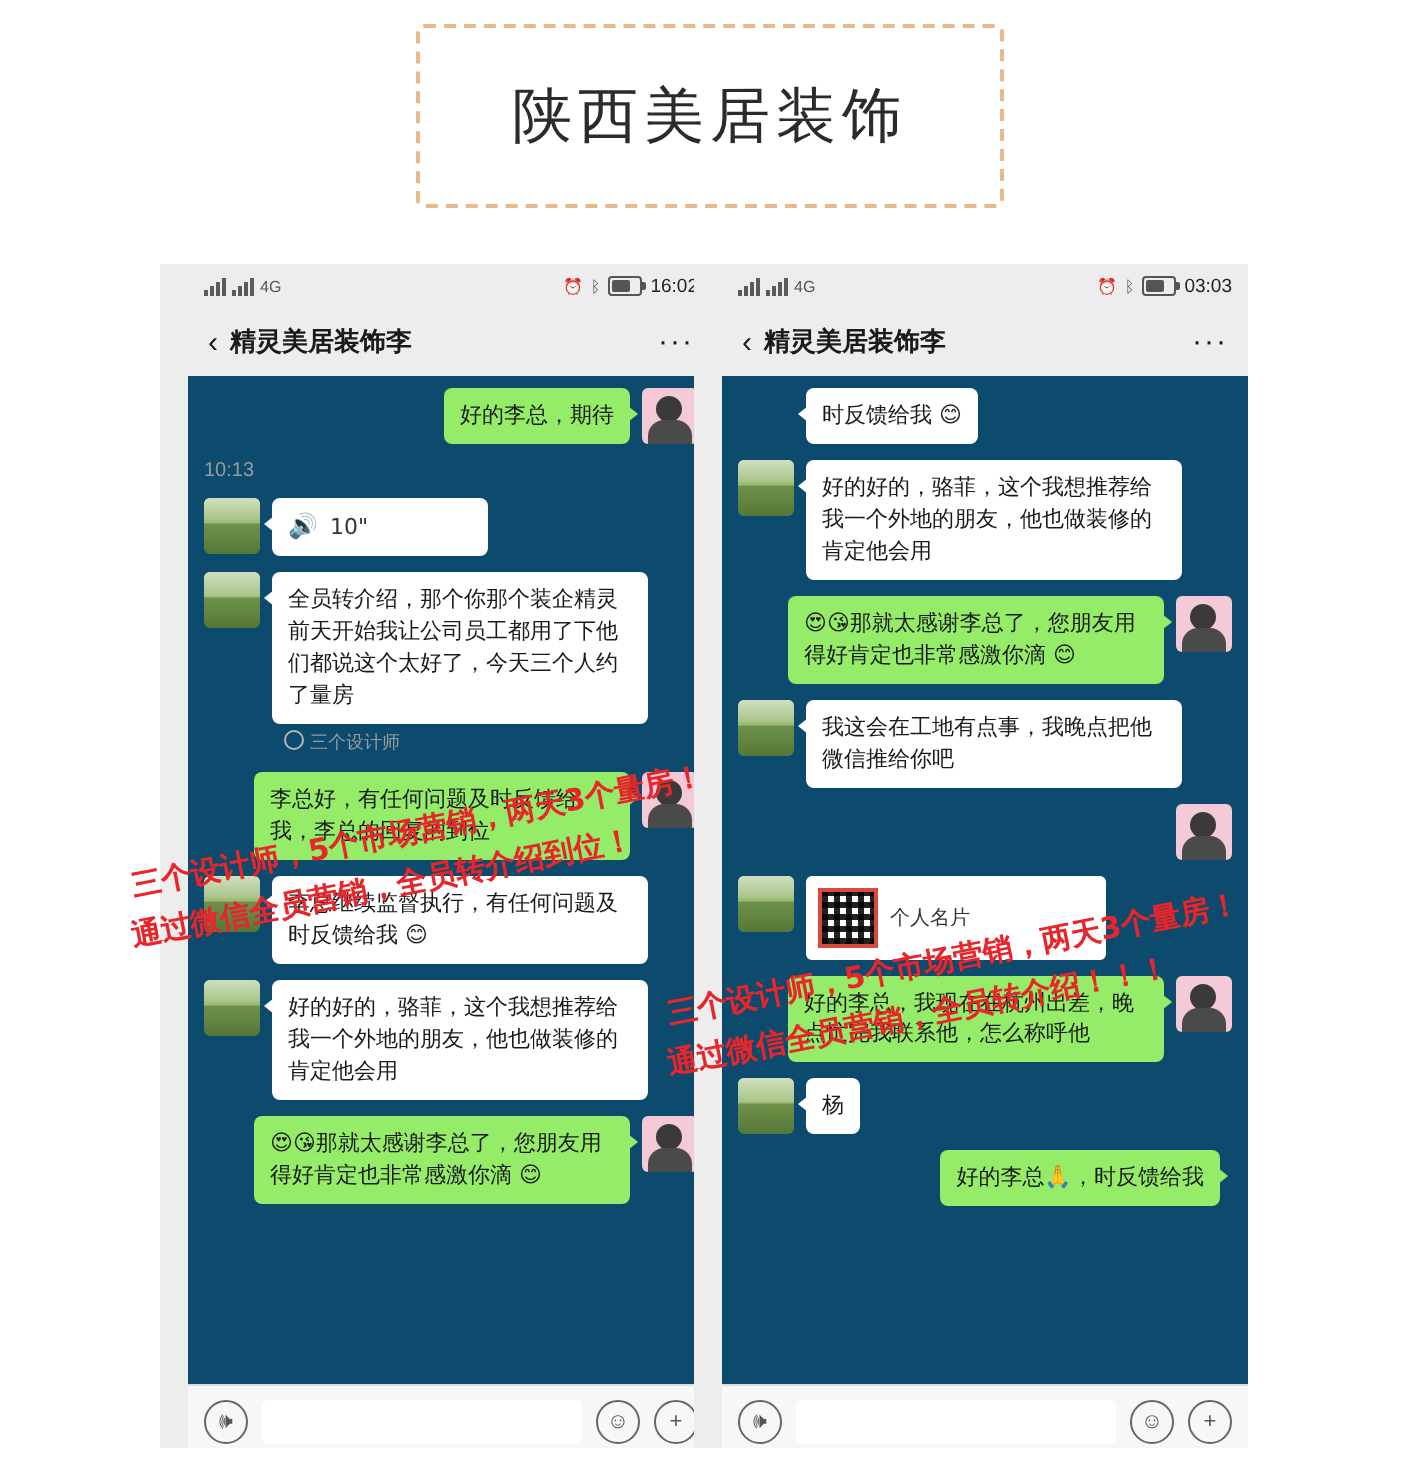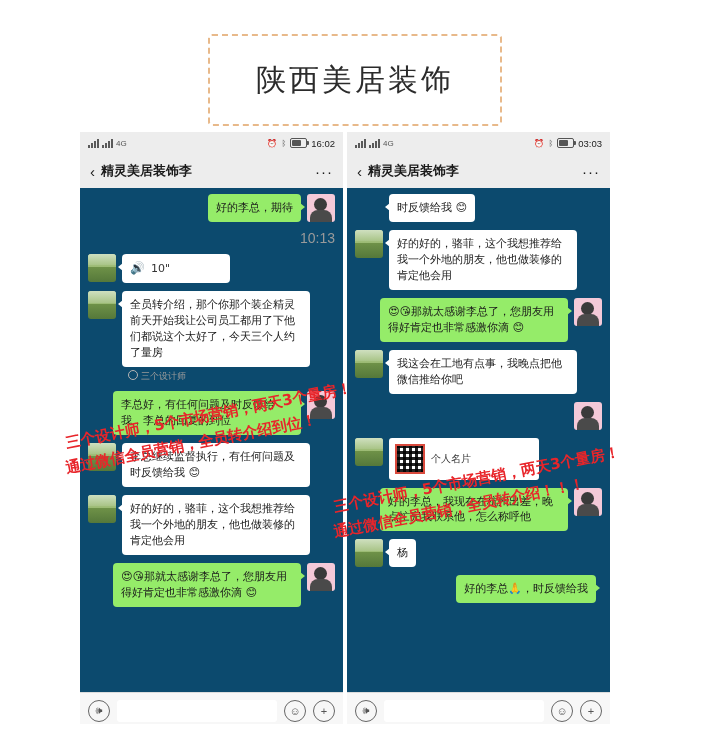--- a/index.html
+++ b/index.html
@@ -17,21 +17,21 @@
     position: relative;
     width: 705px;
     height: 735px;
     background: #ffffff;
   }
 
   
   .title-box {
     position: absolute;
     left: 208px;
-    top: 34px;
+    top: 12px;
     width: 290px;
     height: 88px;
     border: 2px dashed #e8b98a;
     border-radius: 4px;
     display: flex;
     align-items: center;
     justify-content: center;
     background: #ffffff;
   }
   .title-text {
@@ -43,20 +43,21 @@
   }
 
   
   .phone {
     position: absolute;
     top: 132px;
     width: 263px;
     height: 592px;
     background: #ededed;
     overflow: hidden;
+    padding-left: 14px;
   }
   .phone-left { left: 80px; }
   .phone-right { left: 347px; }
 
   .statusbar {
     height: 22px;
     background: #ededed;
     display: flex;
     align-items: center;
     padding: 0 8px;
@@ -236,22 +237,22 @@
   .voice {
     width: 92px;
     display: flex;
     align-items: center;
     gap: 6px;
   }
   .voice .wave { font-size: 12px; color: #333; }
   .voice .secs { font-size: 11px; color: #333; }
 
   .timestamp {
-    text-align: right;
-    font-size: 14px;
+    text-align: left;
+    font-size: 10px;
     color: #9a9a9a;
     margin: 2px 0 8px 0;
   }
   .sys-note {
     font-size: 9px;
     color: #9b9b9b;
     margin: -5px 0 8px 40px;
   }
   .sys-note .recall-icon {
     display: inline-block;

